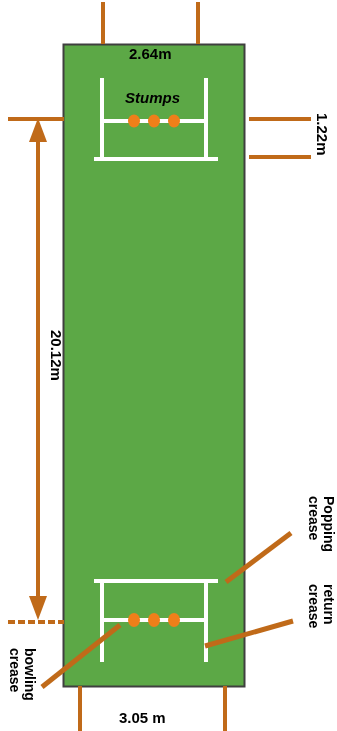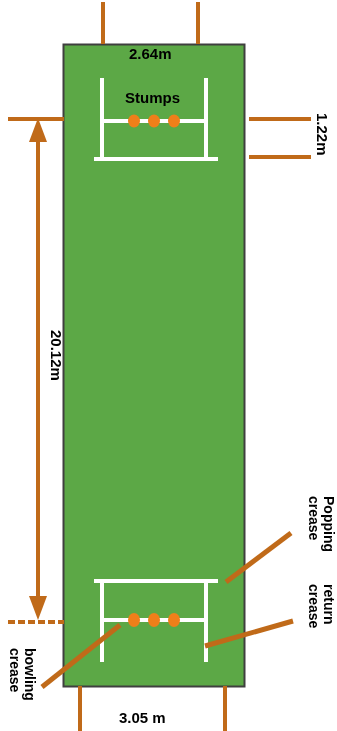--- a/index.html
+++ b/index.html
@@ -103,21 +103,21 @@
     <polygon points="38,620 29,596 47,596" fill="#c06a19"></polygon>
 
     <rect x="78" y="686" width="4" height="45" fill="#c06a19"></rect>
     <rect x="223" y="686" width="4" height="45" fill="#c06a19"></rect>
 
     <line x1="291" y1="533" x2="226" y2="582" stroke="#c06a19" stroke-width="5"></line>
     <line x1="293" y1="621" x2="205" y2="646" stroke="#c06a19" stroke-width="5"></line>
     <line x1="42" y1="687" x2="120" y2="625" stroke="#c06a19" stroke-width="5"></line>
   </svg>
 
-  <div class="dim-label" style="left:125px; top:90px; font-size:15px;">Stumps</div>
+  <div class="dim-label" style="left:125px; top:90px; font-size:15px;font-style:italic;">Stumps</div>
 
   <div class="dim-label" style="left:129px; top:18px; font-size:15px;margin-top:28px;">2.64m</div>
 
   <div class="vert-label rot90" style="left:330px; top:113px; font-size:15px;">1.22m</div>
 
   <div class="vert-label rot90" style="left:64px; top:330px; font-size:15px;">20.12m</div>
 
   <div class="dim-label" style="left:119px; top:710px; font-size:15px;">3.05 m</div>
 
   <div class="callout-label" style="left:336px; top:496px; font-size:14px;">

